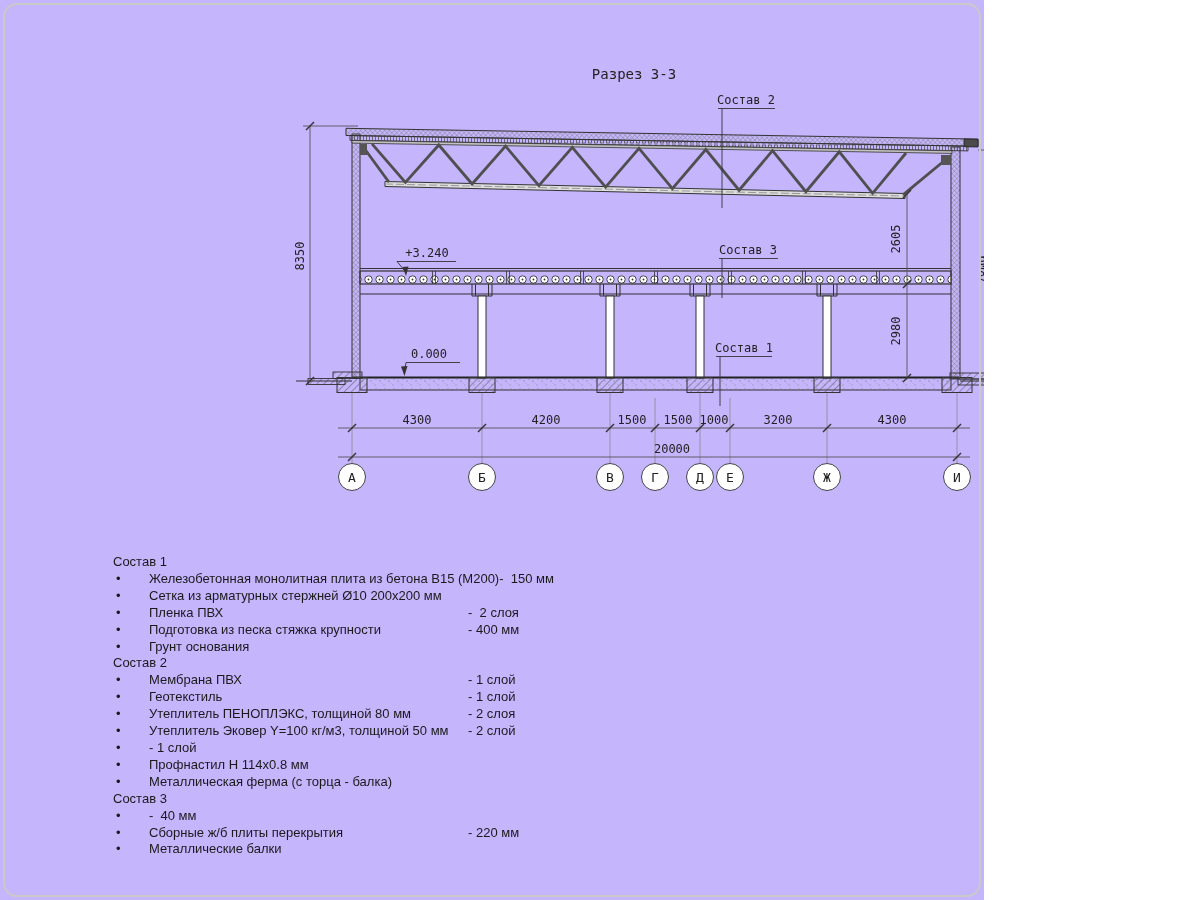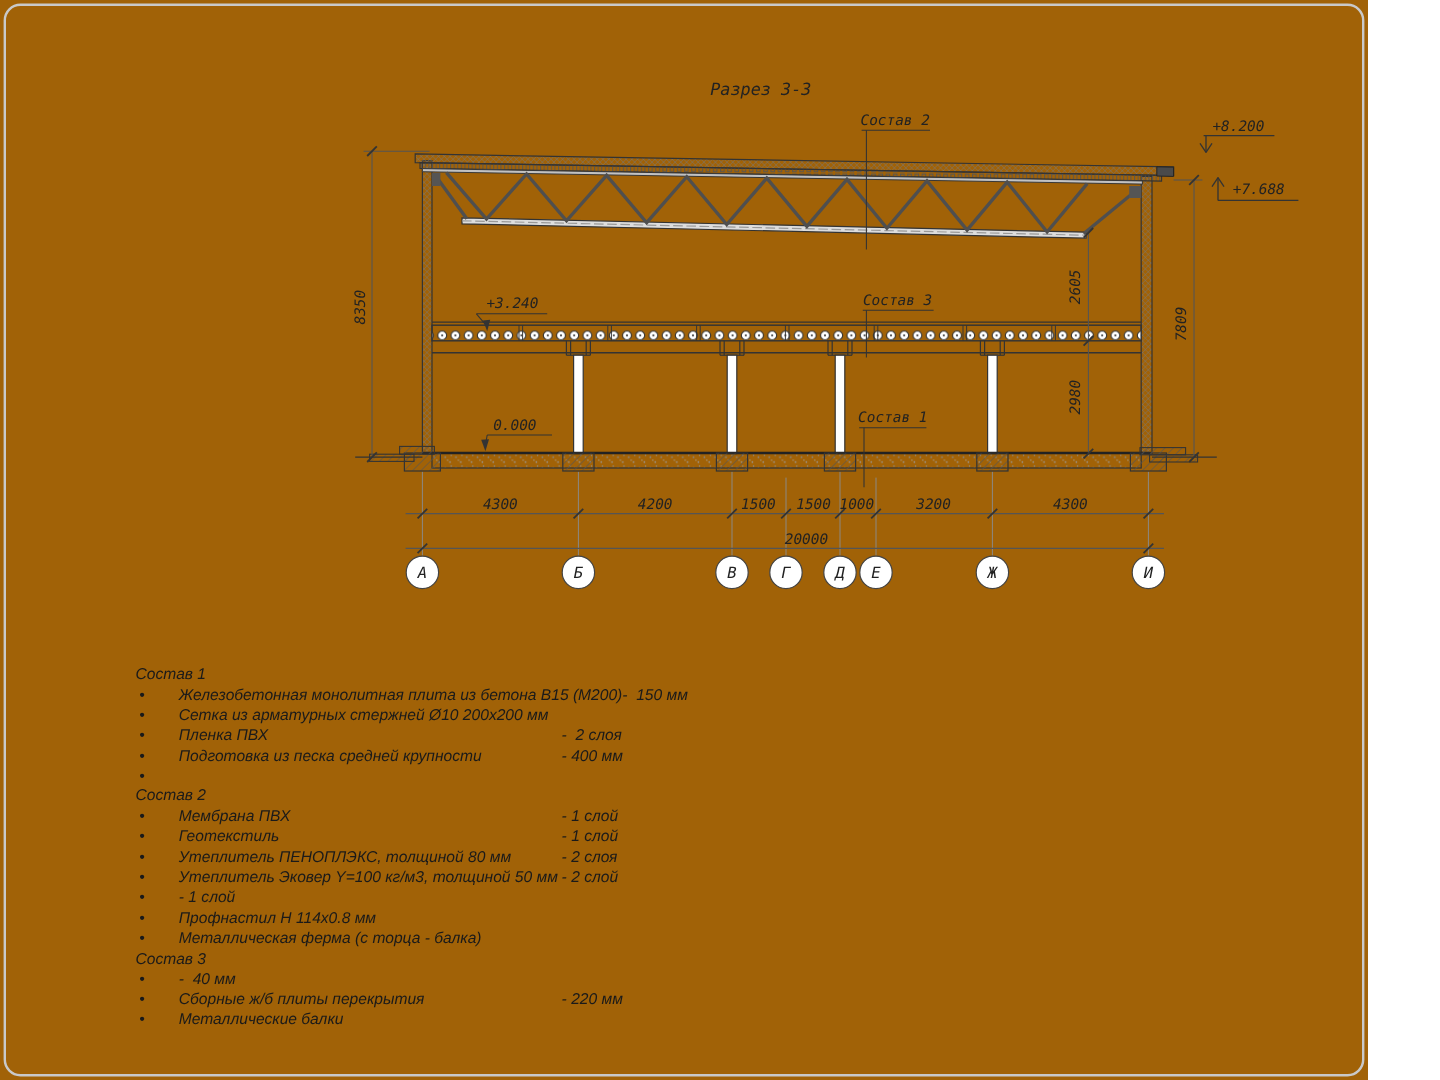--- a/index.html
+++ b/index.html
@@ -1,17 +1,17 @@
 <!DOCTYPE html>
 <html><head>
 <meta charset="utf-8">
 <style>
   html,body{margin:0;padding:0;background:#fff;}
-  .page{position:relative;width:1140px;height:900px;background:#a16207;overflow:hidden;
-        font-family:"Liberation Sans",sans-serif;font-style:italic;}
+  .page{position:relative;width:984px;height:900px;background:#c4b5fd;overflow:hidden;
+        font-family:"Liberation Sans",sans-serif;}
   .page-border{position:absolute;left:3px;top:3px;right:3px;bottom:3px;
         border:2px solid #c9c9c9;border-radius:14px;pointer-events:none;}
   svg{position:absolute;left:0;top:0;}
   svg text{font-family:"DejaVu Sans Mono",monospace;fill:#222;}
   .tt{font-size:14px;}
   .dt{font-size:12px;}
   .at{font-size:13px;}
   .lt{font-size:12px;}
   .legend{position:absolute;left:113px;top:554px;width:452px;color:#1a1a1a;
           font-size:13px;line-height:16.9px;}
@@ -298,25 +298,26 @@
         <span class="t">Сетка из арматурных стержней Ø10 200х200 мм</span>
         <span class="v"></span>
       </div>
   <div class="lg-row">
         <span class="b">•</span>
         <span class="t">Пленка ПВХ</span>
         <span class="v">-  2 слоя</span>
       </div>
   <div class="lg-row">
         <span class="b">•</span>
-        <span class="t">Подготовка из песка средней крупности</span>
+        <span class="t">Подготовка из песка стяжка крупности</span>
         <span class="v">- 400 мм</span>
       </div>
   <div class="lg-row">
         <span class="b">•</span>
+        <span class="t">Грунт основания</span>
         <span class="v"></span>
       </div>
 
   <div class="lg-title">Состав 2</div>
   <div class="lg-row">
         <span class="b">•</span>
         <span class="t">Мембрана ПВХ</span>
         <span class="v">- 1 слой</span>
       </div>
   <div class="lg-row">

